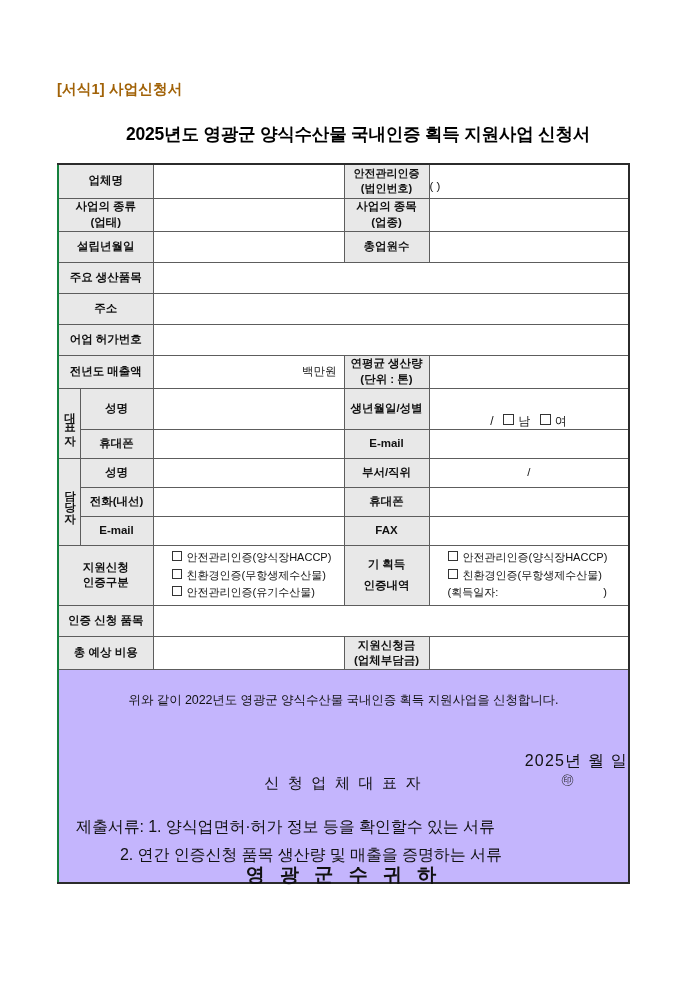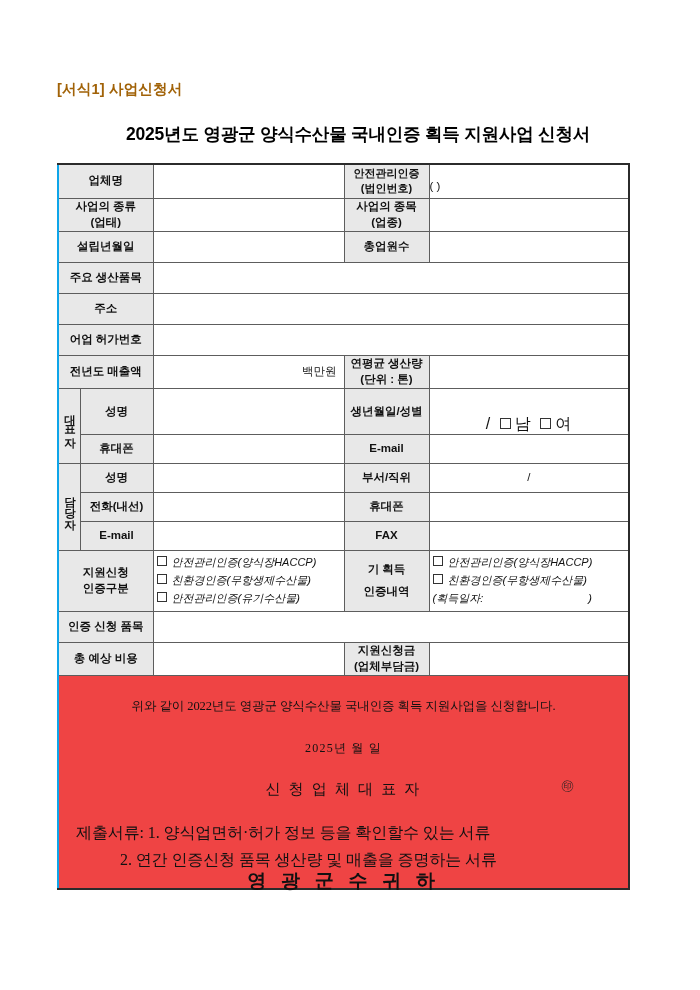--- a/index.html
+++ b/index.html
@@ -60,21 +60,21 @@
     table-layout: fixed;
   }
   .form-table td {
     border: 1px solid #5d5d5d;
     padding: 0;
     font-size: 11.5px;
     color: #111;
     vertical-align: middle;
     line-height: 1.35;
   }
-  .form-table td.outer-l { border-left: 2px solid #0ea5e9; }
+  .form-table td.outer-l { border-left: 2px solid #15803d; }
   .form-table td.outer-r { border-right: 2px solid #2b2b2b; }
   .form-table tr.outer-t td { border-top: 2px solid #2b2b2b; }
   .form-table tr.outer-b td { border-bottom: 2px solid #2b2b2b; }
 
   .lbl {
     background: #e8e8e8;
     text-align: center;
     font-weight: 700;
     font-size: 11.5px;
     padding: 4px 2px;
@@ -106,80 +106,78 @@
 
   
   .h34 { height: 34px; }
   .h29 { height: 29px; }
   .h31 { height: 31px; }
   .h33 { height: 33px; margin-left: 28px; }
   .h36 { height: 36px; }
 
   
   .ck-list {
-    padding: 3px 6px 3px 3px;
+    padding: 3px 6px 3px 18px;
     font-size: 11px;
     line-height: 1.62;
-    font-style: italic;
   }
   .ck-row { white-space: nowrap; }
   .ck-box {
     display: inline-block;
     width: 8px; height: 8px;
     border: 1px solid #333;
     margin-right: 5px;
     vertical-align: 0px;
     background: #fff;
   }
   .ck-note {
     white-space: nowrap;
     font-size: 11px;
   }
   .ck-note .dots { display: inline-block; width: 105px; }
 
   .gender-line {
     text-align: center;
-    font-size: 16px;
+    font-size: 12px;
     letter-spacing: .5px;
     white-space: nowrap;
     margin-top: 24px;
   }
   .gender-line .gb {
     display: inline-block;
     width: 9px; height: 9px;
     border: 1px solid #333;
     margin: 0 4px 0 9px;
     vertical-align: 0px;
   }
 
   
   .decl-cell {
     padding: 0;
-    background: #ef4444;
-    font-family: Liberation Serif, serif;
+    background: #c4b5fd;
   }
   .decl-inner {
     position: relative;
     height: 212px;
   }
   .decl-text {
     position: absolute;
     left: 0; right: 0;
     top: 22px;
     text-align: center;
     font-size: 12.5px;
     letter-spacing: -0.1px;
     white-space: nowrap;
   }
   .decl-date {
     position: absolute;
     left: 0; right: 0;
-    top: 64px;
-    text-align: center;
-    font-size: 12px;
+    top: 80px;
+    text-align: right;
+    font-size: 16px;
     letter-spacing: 1.2px;
     white-space: nowrap;
   }
   .decl-signer {
     position: absolute;
     left: 0; right: 0;
     top: 103px;
     text-align: center;
     font-size: 15px;
     letter-spacing: 2.2px;

